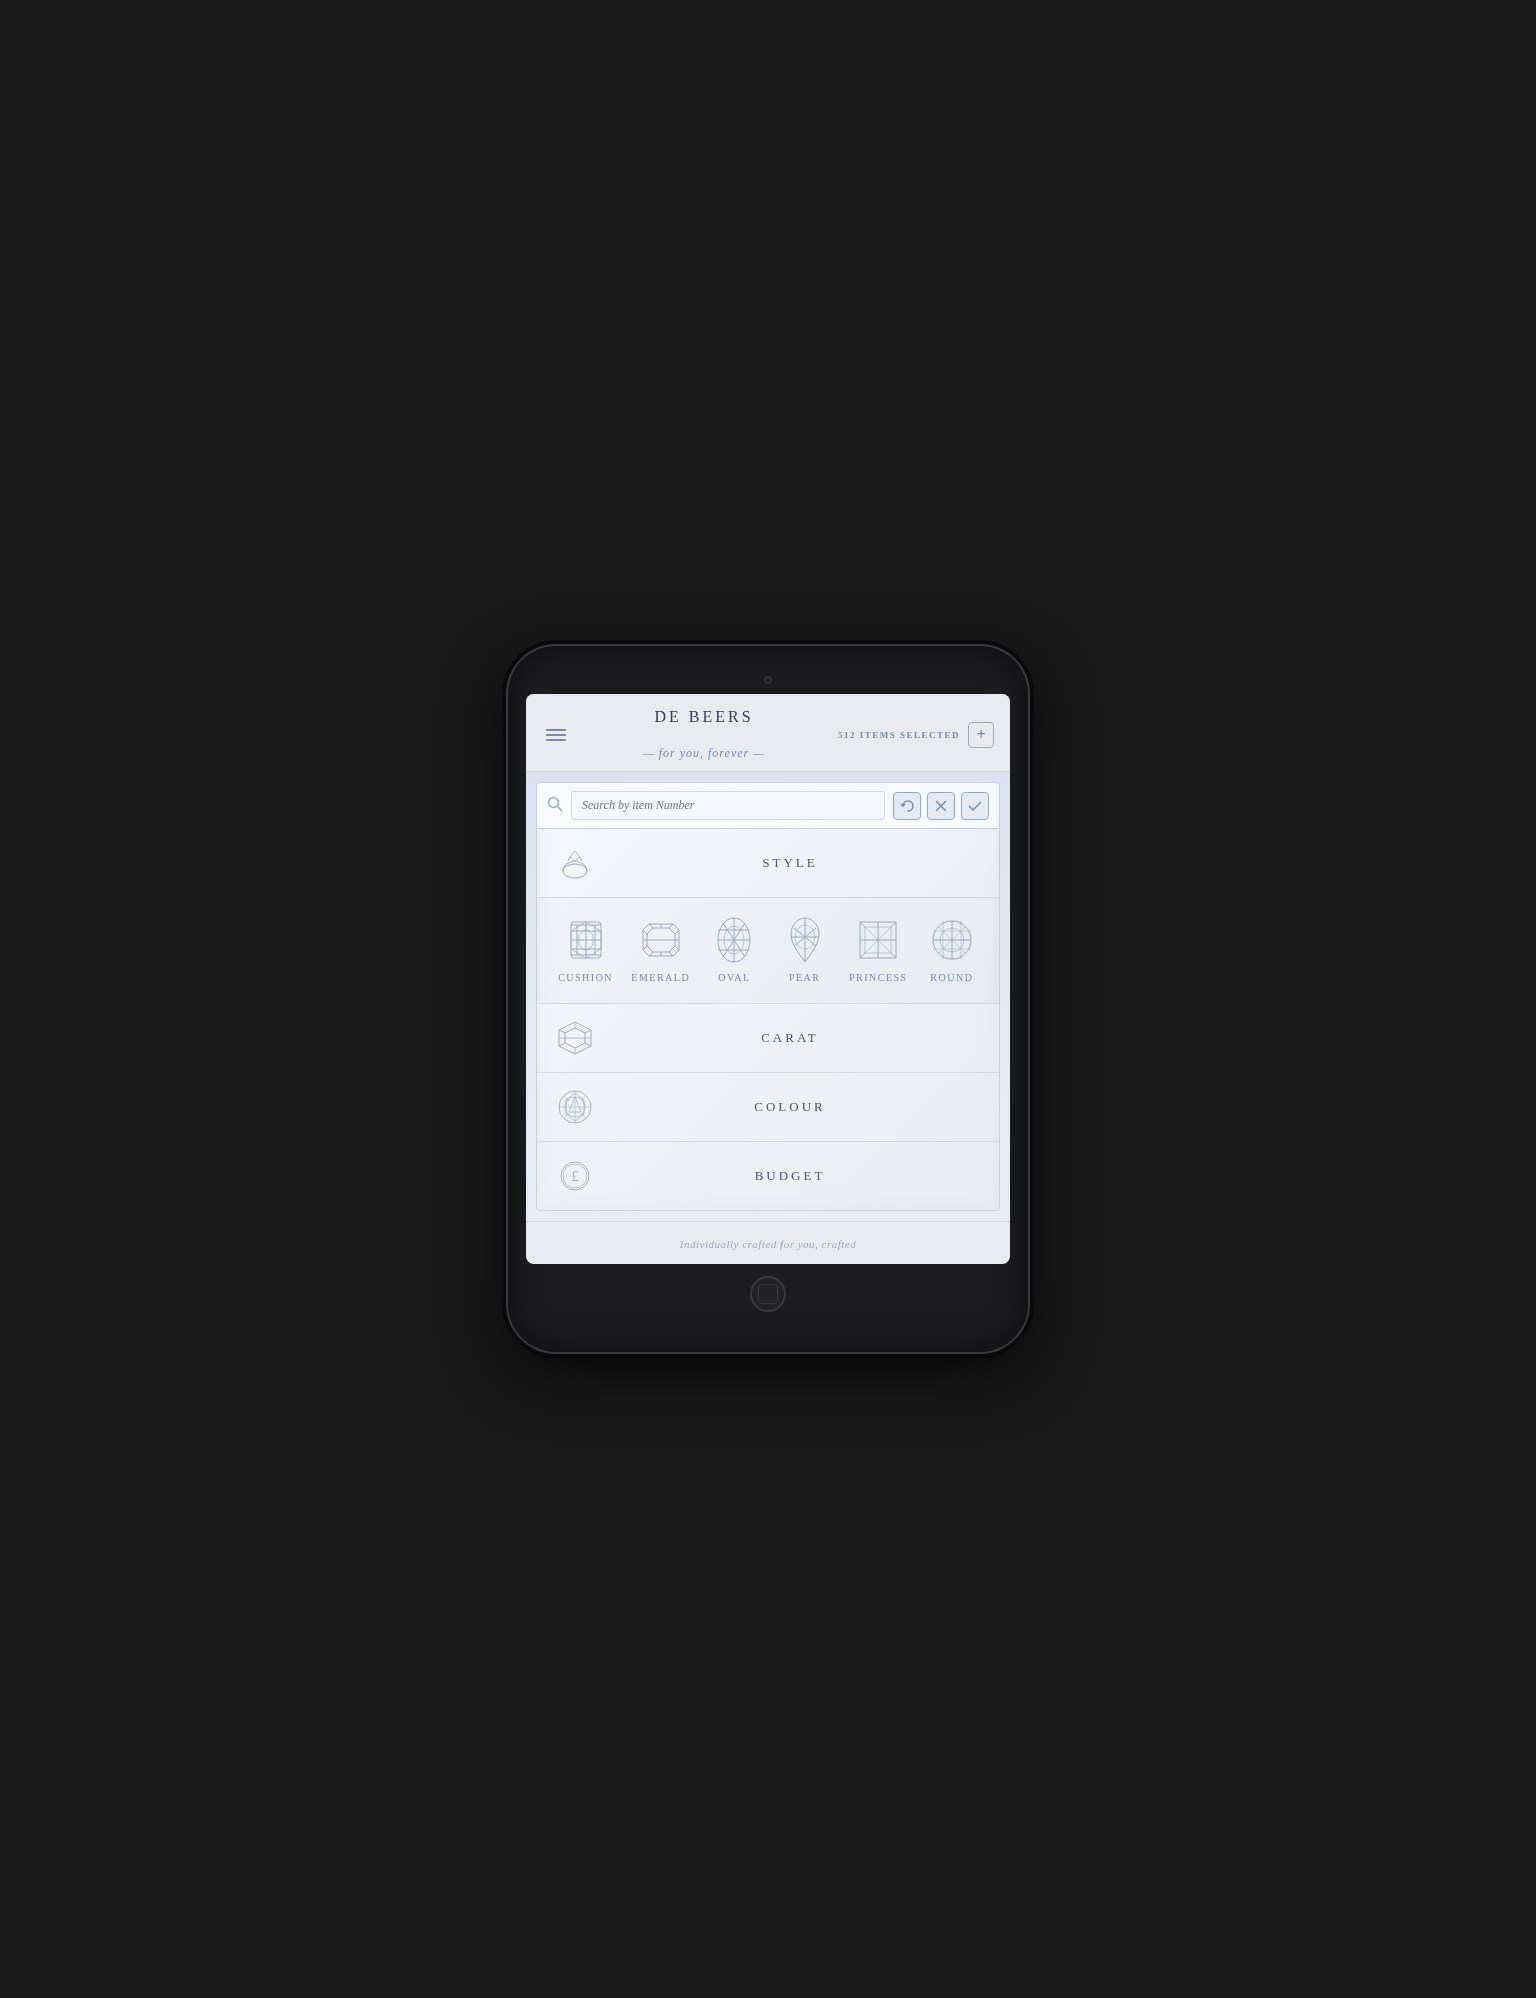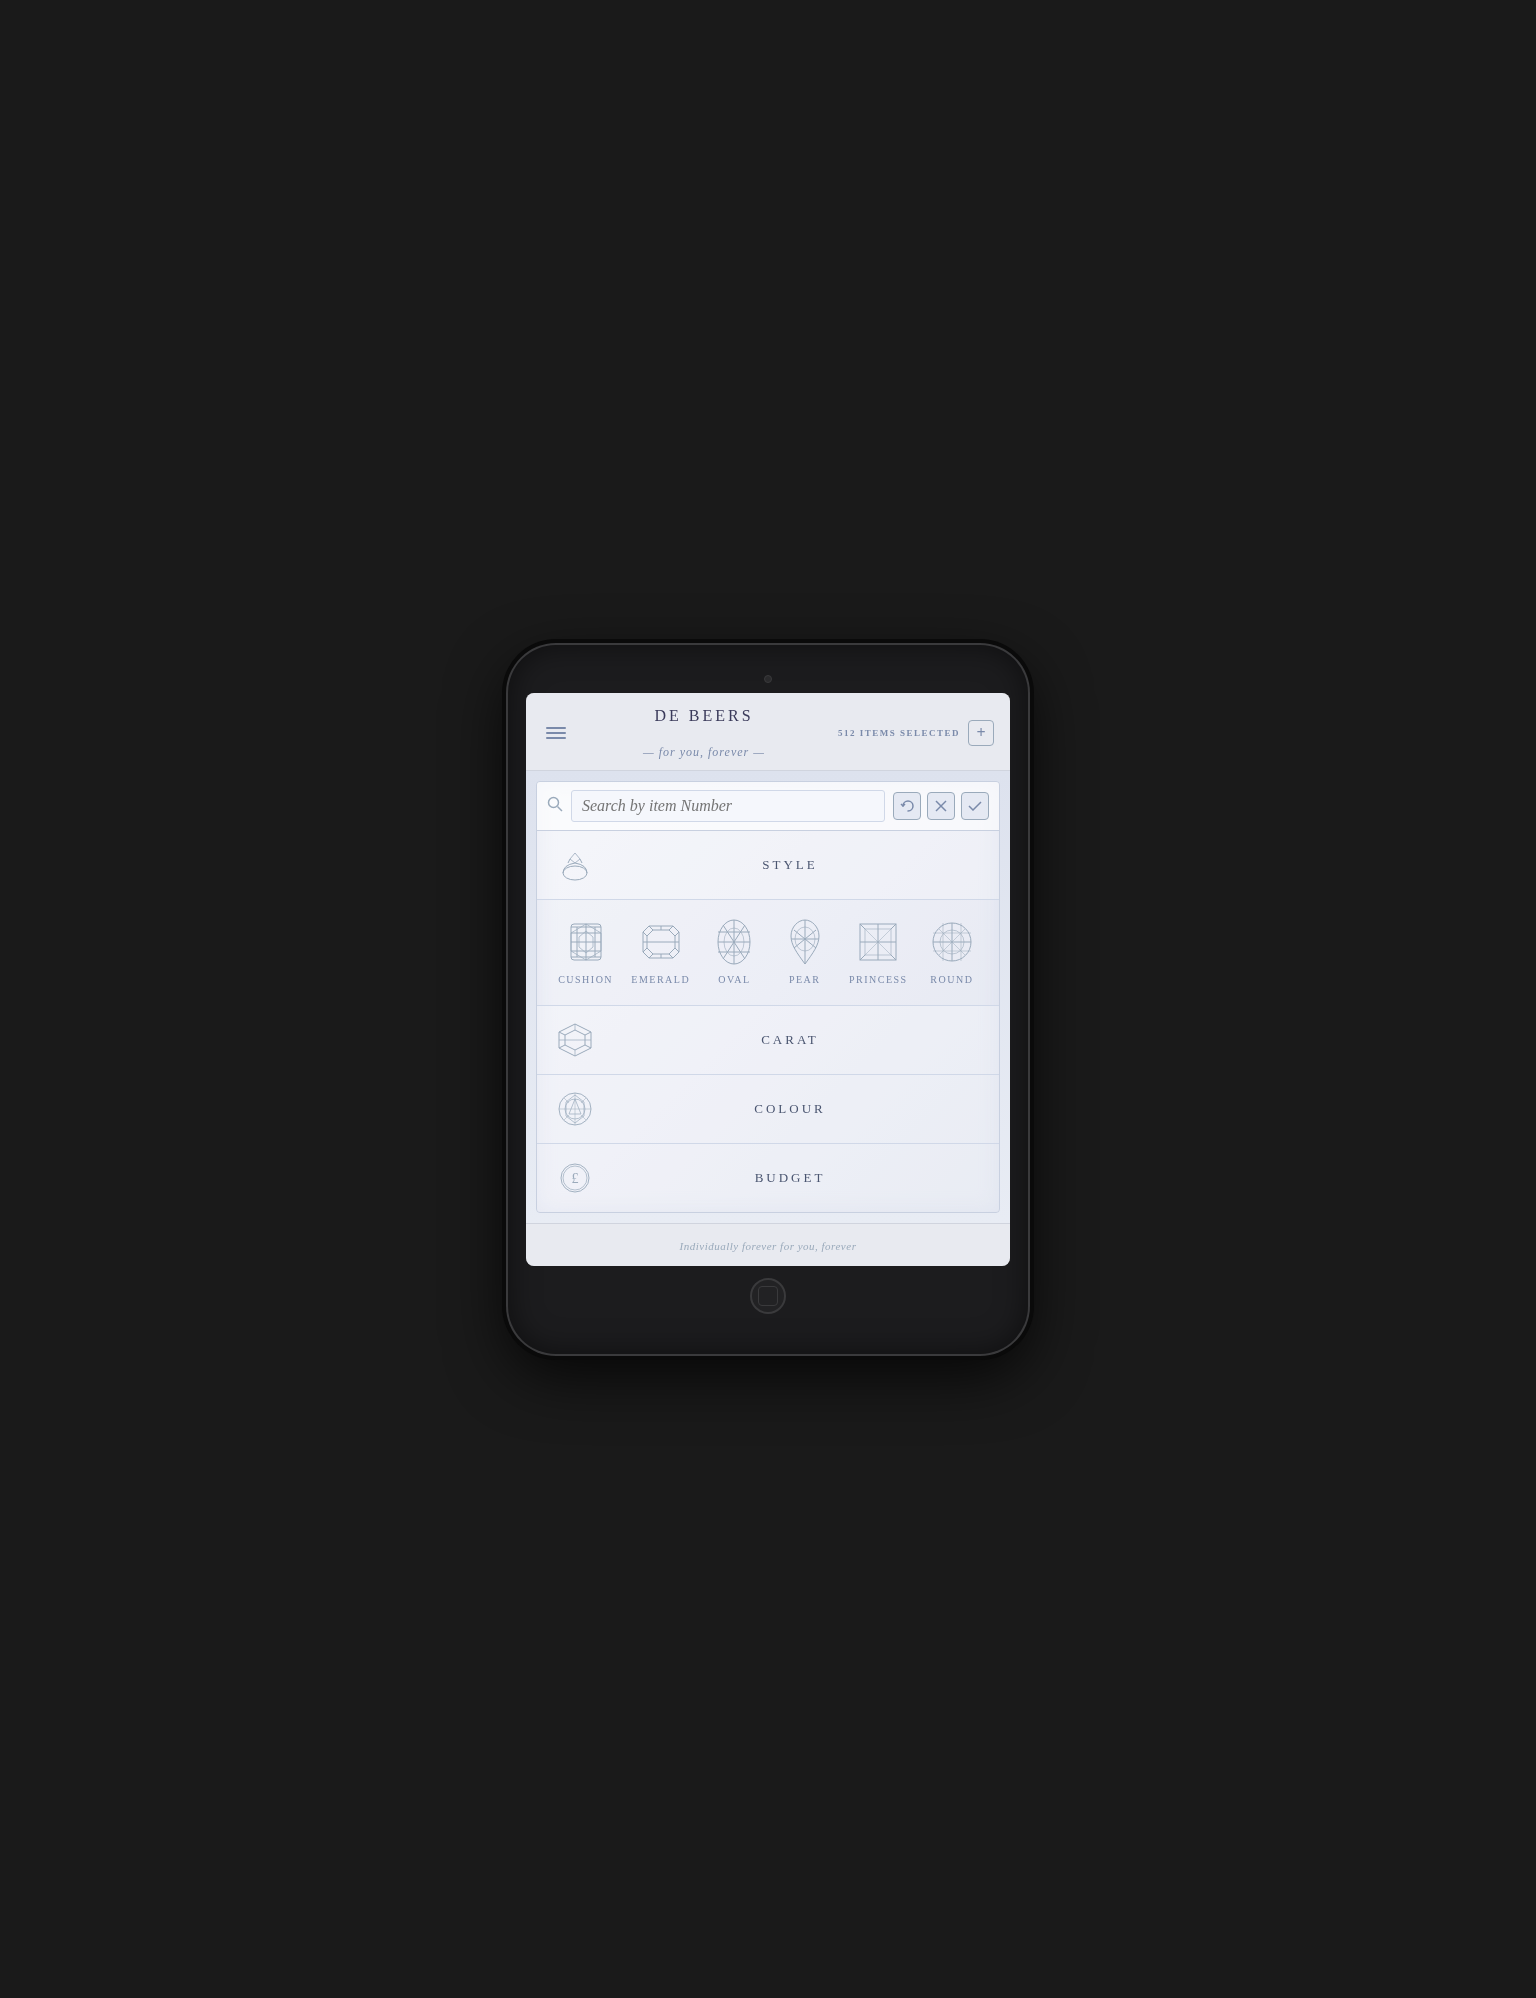--- a/index.html
+++ b/index.html
@@ -148,21 +148,21 @@
       font-size: 14px;
     }
 
     .search-input {
       flex: 1;
       border: none;
       background: #f5f7fc;
       border: 1px solid #d0d8e8;
       border-radius: 3px;
       padding: 6px 10px;
-      font-size: 16px;
+      font-size: 12px;
       color: #aab0c0;
       font-style: italic;
       outline: none;
       font-family: 'Georgia', serif;
     }
 
     .search-actions {
       display: flex;
       gap: 6px;
     }
@@ -534,21 +534,21 @@
               <text x="18" y="23" text-anchor="middle" font-size="14" fill="#9aaabb" stroke="none" font-family="Georgia">£</text>
             </svg>
           </div>
           <span class="filter-label">Budget</span>
         </div>
 
       </div>
     </div>
 
     <div class="app-footer">
-      <span class="footer-text">Individually forever for you, forever</span>
+      <span class="footer-text">Individually crafted for you, crafted</span>
     </div>
 
   </div>
 
   <div class="tablet-home">
     <div class="tablet-home-inner"></div>
   </div>
 </div>
 
 </body></html>

